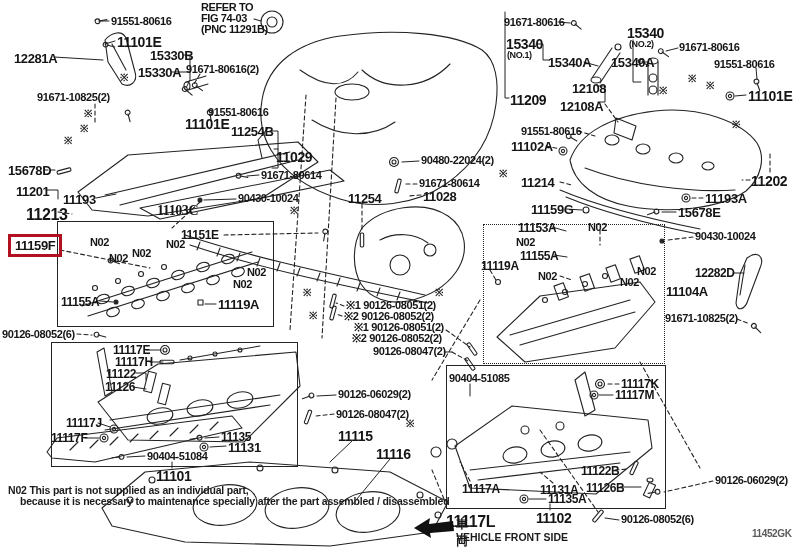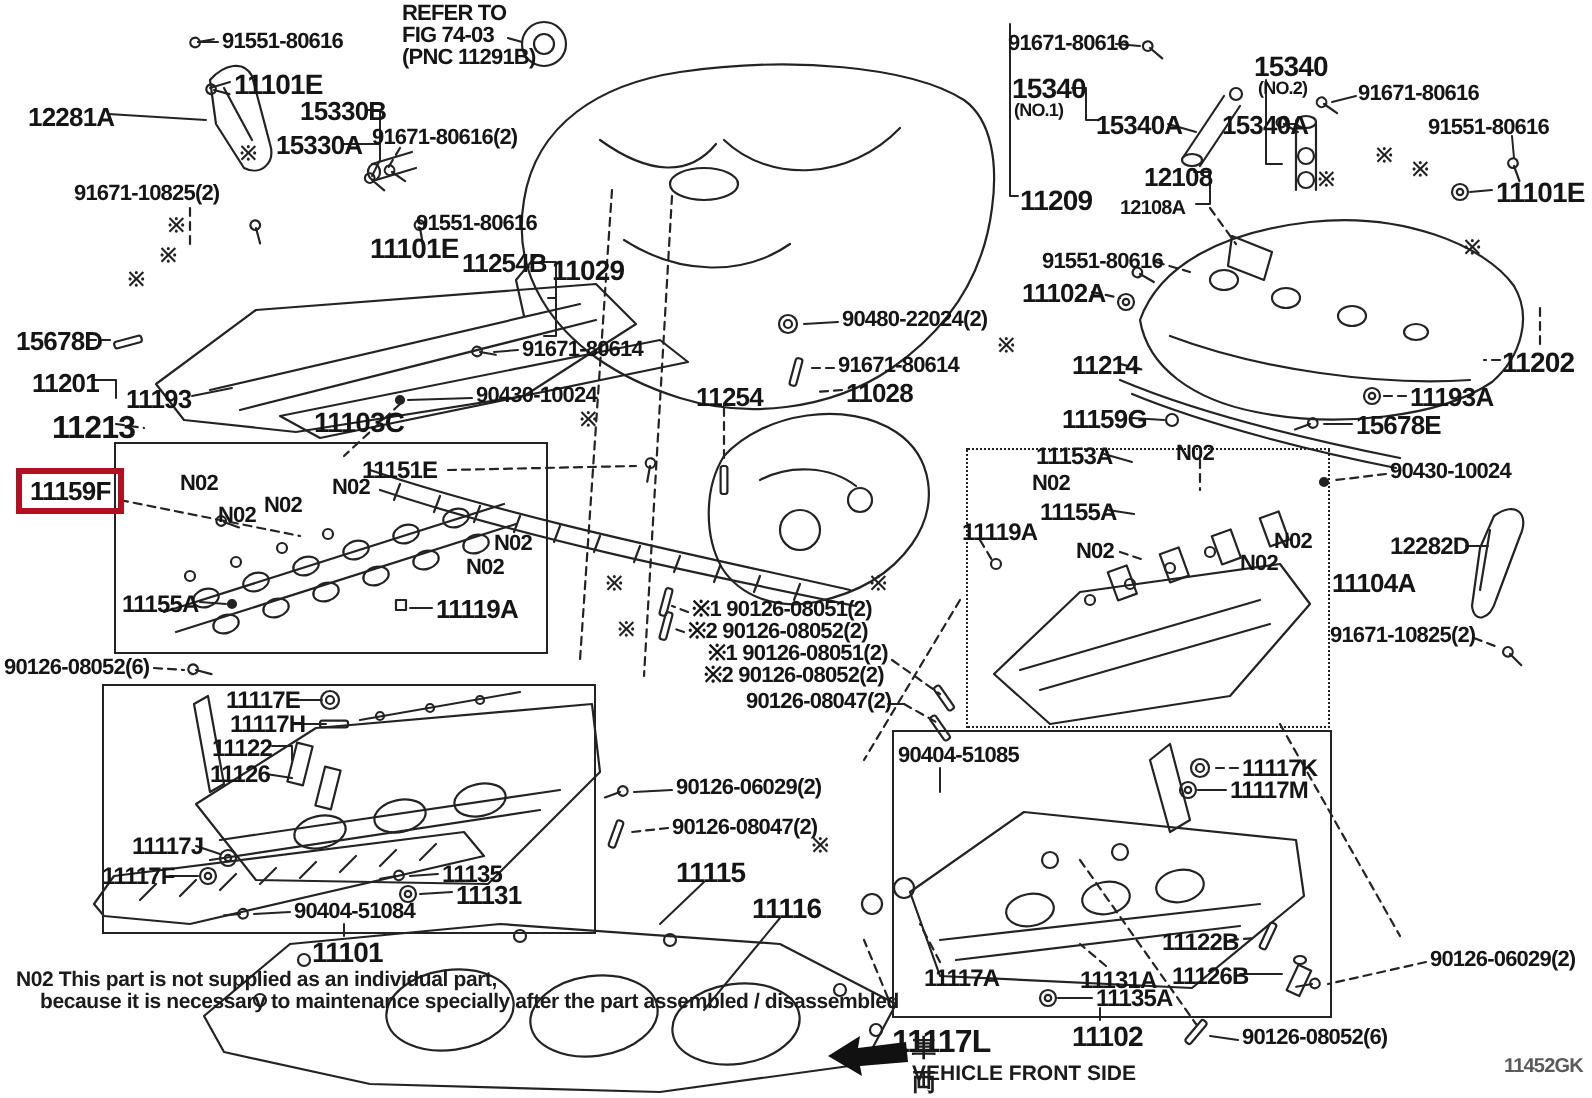--- a/index.html
+++ b/index.html
@@ -360,35 +360,35 @@
       <div class="lbl" style="left: 507px; top: 51px; font-size: 9px;">(NO.1)</div>
       <div class="lbl" style="left: 548px; top: 56px; font-size: 13px;">15340A</div>
       <div class="lbl" style="left: 627px; top: 26px; font-size: 14px;">15340</div>
       <div class="lbl" style="left: 629px; top: 40px; font-size: 9px;">(NO.2)</div>
       <div class="lbl" style="left: 611px; top: 56px; font-size: 13px;">15340A</div>
       <div class="lbl" style="left: 679px; top: 42px; font-size: 11px;">91671-80616</div>
       <div class="lbl" style="left: 714px; top: 59px; font-size: 11px;">91551-80616</div>
       <div class="lbl" style="left: 748px; top: 89px; font-size: 14px;">11101E</div>
       <div class="lbl" style="left: 510px; top: 93px; font-size: 14px;">11209</div>
       <div class="lbl" style="left: 572px; top: 82px; font-size: 13px;">12108</div>
-      <div class="lbl" style="left: 560px; top: 100px; font-size: 10px; text-align: right;">12108A</div>
+      <div class="lbl" style="left: 560px; top: 100px; font-size: 13px; text-align: right;">12108A</div>
       <div class="lbl" style="left: 521px; top: 126px; font-size: 11px;">91551-80616</div>
       <div class="lbl" style="left: 511px; top: 140px; font-size: 13px;">11102A</div>
-      <div class="lbl" style="left: 536px; top: 176px; font-size: 13px;">11214</div>
+      <div class="lbl" style="left: 521px; top: 176px; font-size: 13px;">11214</div>
       <div class="lbl" style="left: 531px; top: 203px; font-size: 13px;">11159G</div>
       <div class="lbl" style="left: 751px; top: 174px; font-size: 14px;">11202</div>
       <div class="lbl" style="left: 705px; top: 192px; font-size: 13px;">11193A</div>
       <div class="lbl" style="left: 678px; top: 206px; font-size: 13px;">15678E</div>
       <div class="lbl" style="left: 8px; top: 164px; font-size: 13px;">15678D</div>
       <div class="lbl" style="left: 16px; top: 185px; font-size: 13px;">11201</div>
       <div class="lbl" style="left: 63px; top: 193px; font-size: 13px;">11193</div>
       <div class="lbl" style="left: 26px; top: 207px; font-size: 16px;">11213</div>
-      <div class="lbl" style="left: 157px; top: 204px; font-size: 14px;">11103C</div>
+      <div class="lbl" style="left: 157px; top: 204px; font-size: 14px; font-family: Liberation Serif, serif;">11103C</div>
       <div class="lbl" style="left: 231px; top: 125px; font-size: 13px;">11254B</div>
-      <div class="lbl" style="left: 276px; top: 128px; font-size: 14px;">11029</div>
+      <div class="lbl" style="left: 276px; top: 150px; font-size: 14px;">11029</div>
       <div class="lbl" style="left: 261px; top: 170px; font-size: 11px;">91671-80614</div>
       <div class="lbl" style="left: 238px; top: 193px; font-size: 11px;">90430-10024</div>
       <div class="lbl" style="left: 348px; top: 192px; font-size: 13px;">11254</div>
       <div class="lbl" style="left: 421px; top: 155px; font-size: 11px;">90480-22024(2)</div>
       <div class="lbl" style="left: 419px; top: 178px; font-size: 11px;">91671-80614</div>
       <div class="lbl" style="left: 423px; top: 190px; font-size: 13px;">11028</div>
       <div class="lbl hl" style="left: 8px; top: 234px; font-size: 13px;">11159F</div>
       <div class="lbl" style="left: 181px; top: 229px; font-size: 12px;">11151E</div>
       <div class="lbl" style="left: 90px; top: 237px; font-size: 11px;">N02</div>
       <div class="lbl" style="left: 132px; top: 248px; font-size: 11px;">N02</div>

